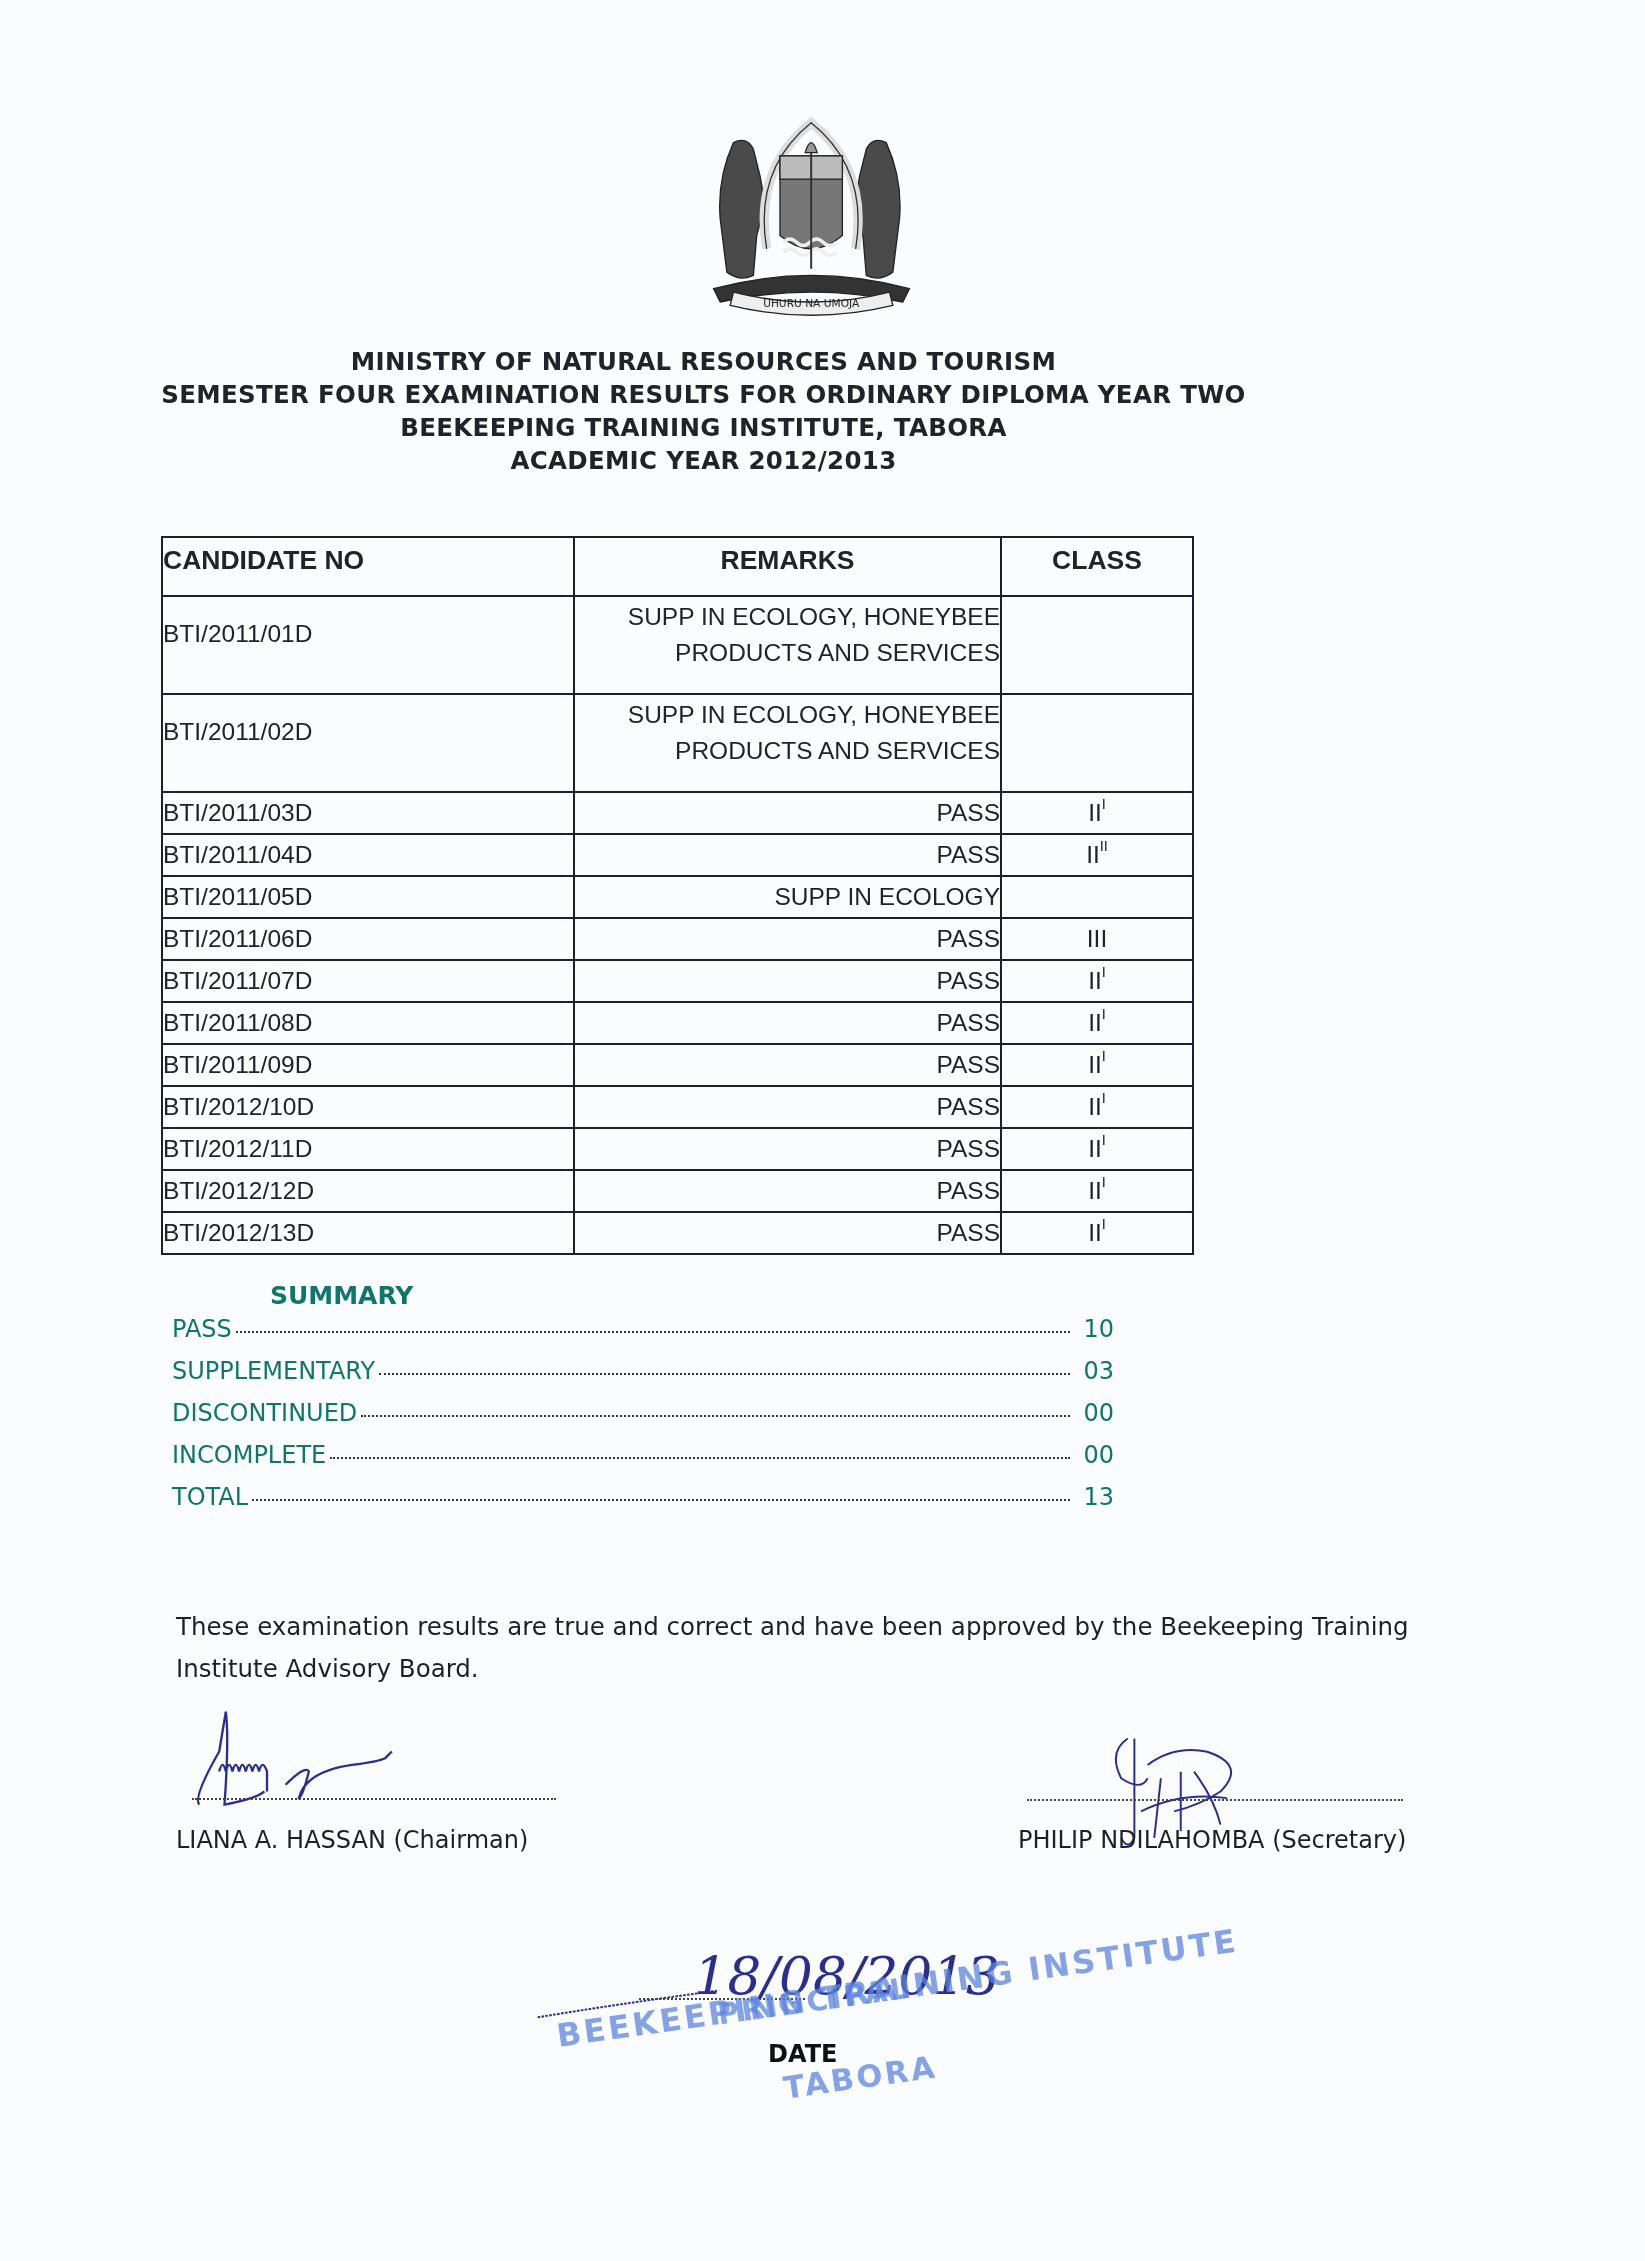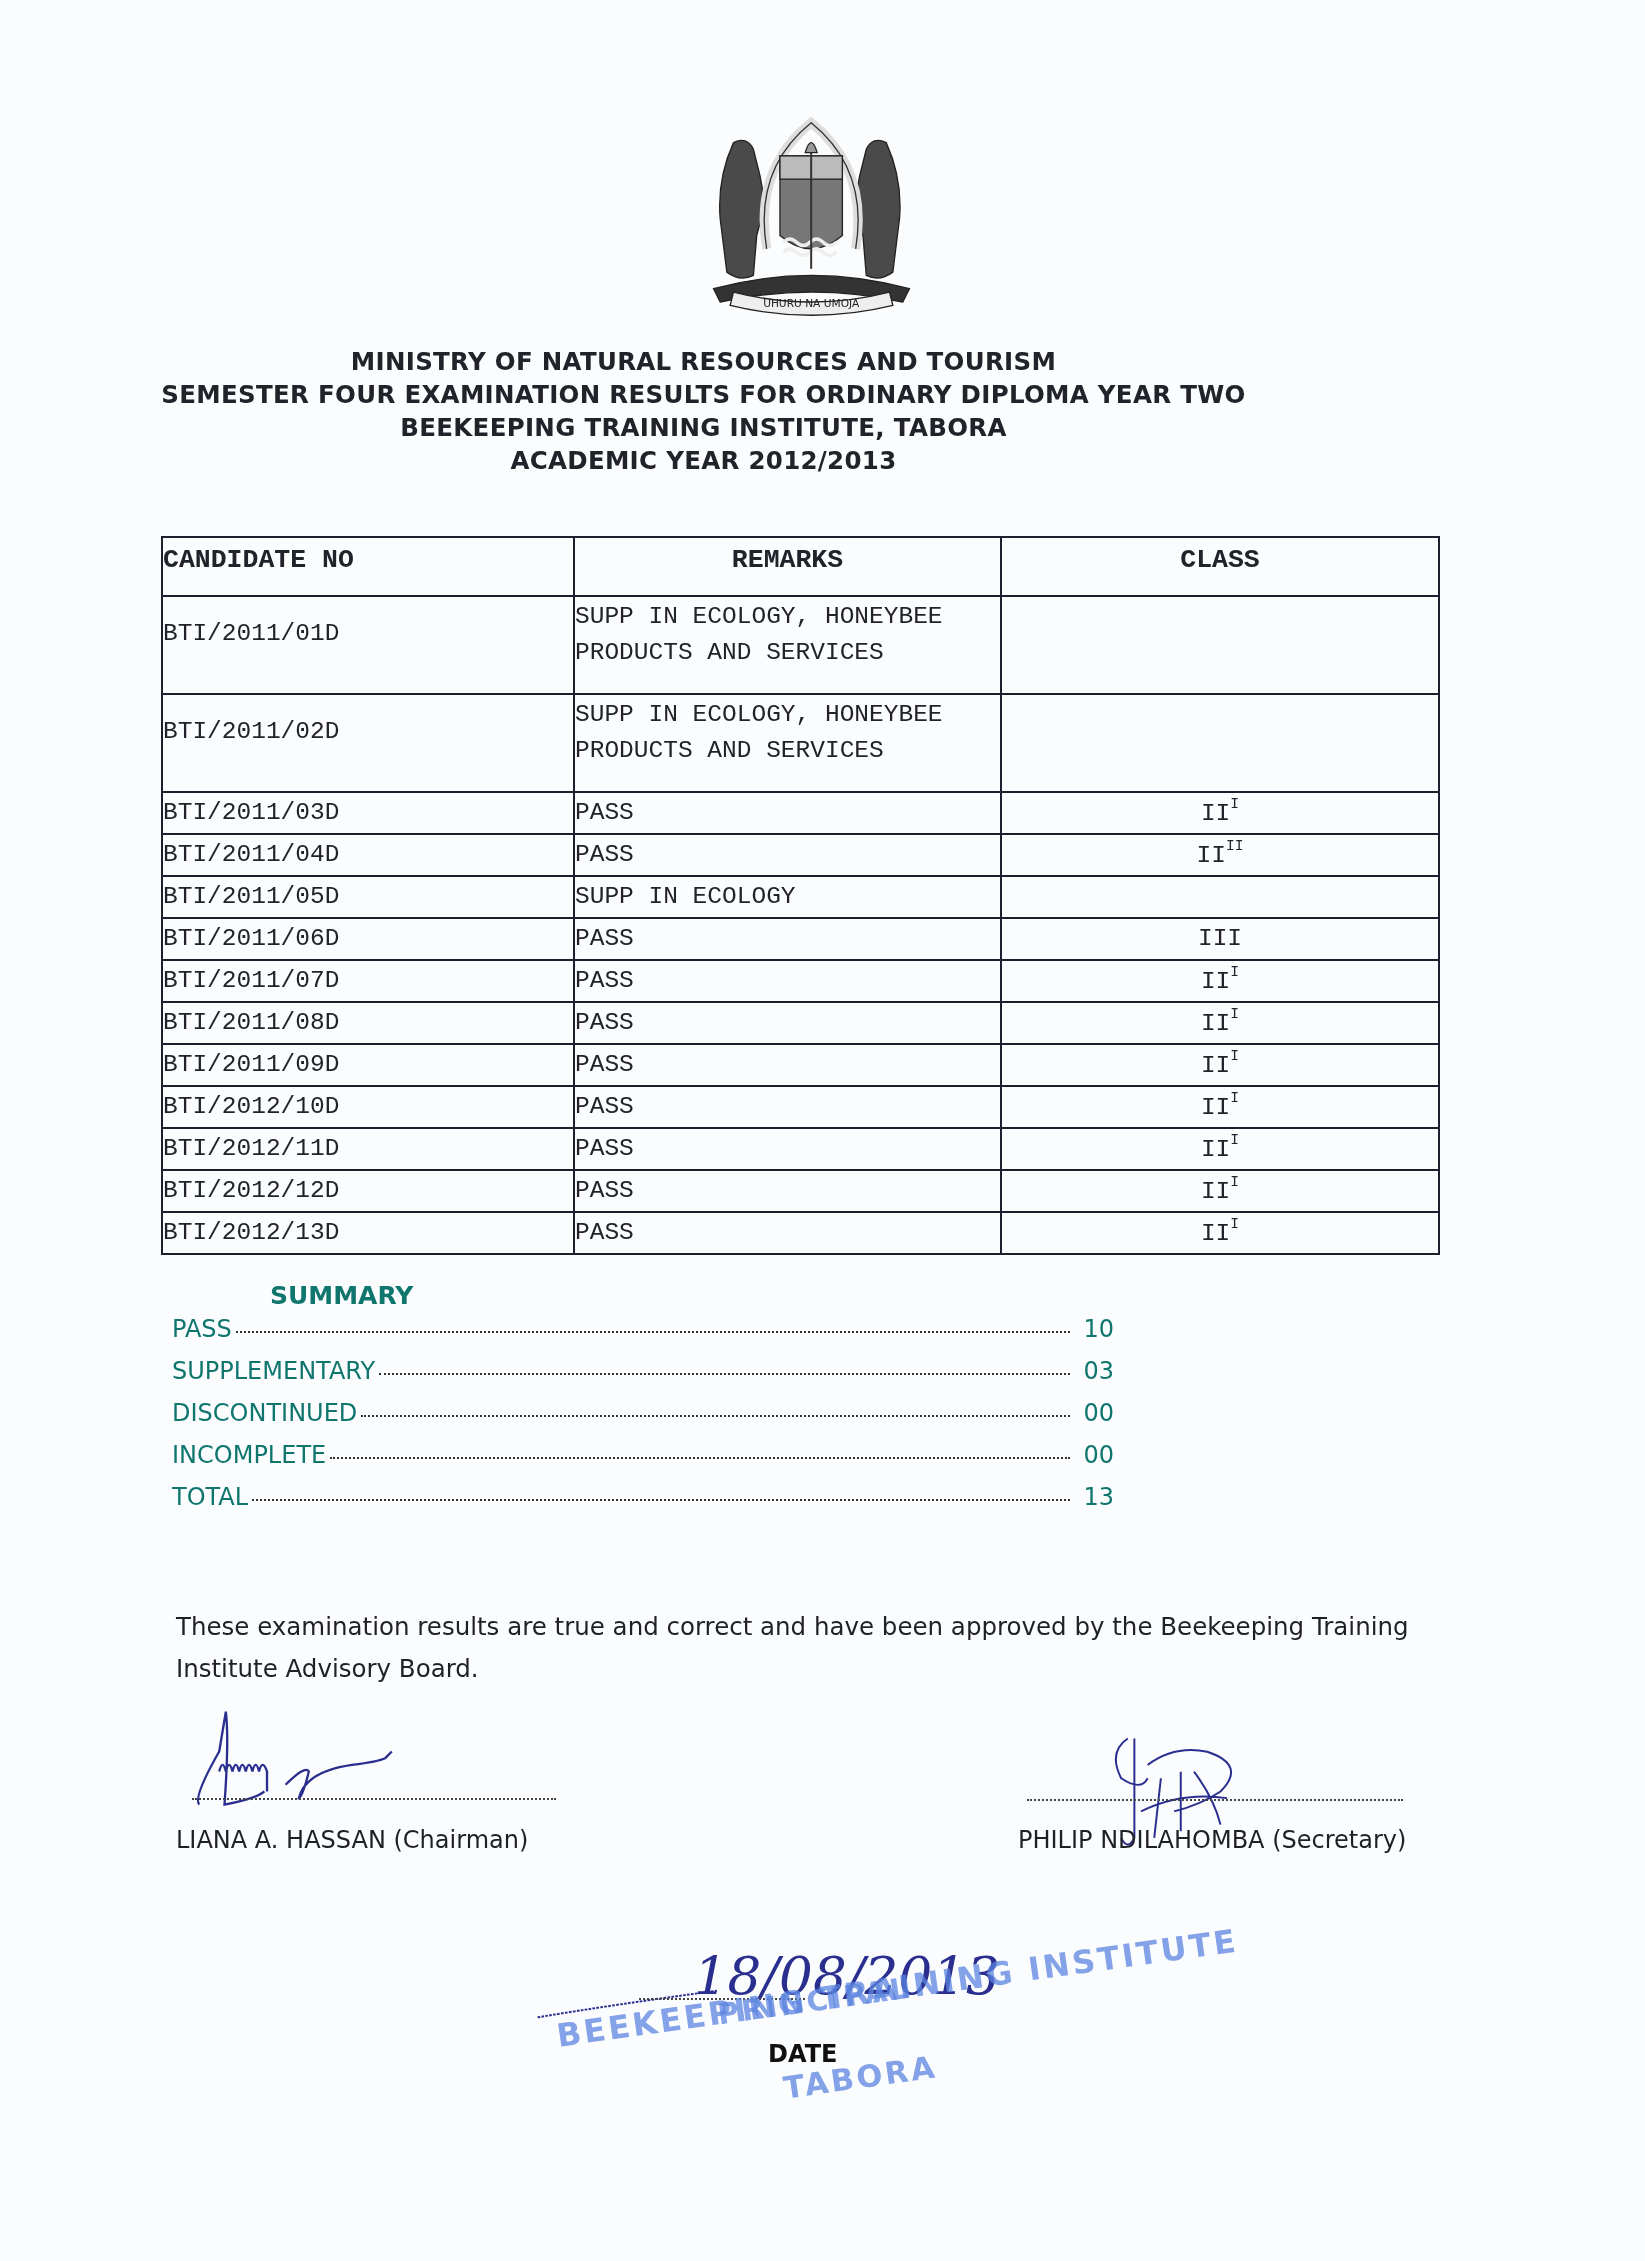--- a/index.html
+++ b/index.html
@@ -4,30 +4,30 @@
 <style>
   html, body { margin:0; padding:0; }
   body {
     width:1646px; height:2261px; background:#fbfcfe; position:relative; overflow:hidden;
     font-family:"Liberation Sans", sans-serif; color:#1a1a1f;
   }
   .emblem { position:absolute; left:687px; top:116px; width:249px; height:206px; }
   .heading { position:absolute; left:0; width:1407px; top:345px; text-align:center;
     font-family:"DejaVu Sans", sans-serif; font-weight:bold; font-size:24.5px; line-height:33px; letter-spacing:0.3px; color:#22232a; }
   .heading div { margin:0; }
-  table.results { position:absolute; left:161px; top:536px; width:1279px; border-collapse:collapse;
-    font-family:Liberation Mono, monospace; font-size:24.5px; color:#22232a; }
+  table.results { position:absolute; left:161px; top:536px; width:1033px; border-collapse:collapse;
+    font-family:Liberation Sans, sans-serif; font-size:24.5px; color:#22232a; }
   table.results td, table.results th { border:2px solid #1c1f2e; padding:0; }
   table.results th { height:50px; font-weight:bold; vertical-align:top; padding-top:6.6px; font-size:26.5px; }
   th.c1 { text-align:left; padding-left:14.6px; width:410px; }
   th.c2 { text-align:center; width:425px; }
   th.c3 { text-align:center; font-weight:normal; font-size:25px; }
   table.results td { height:40px; vertical-align:middle; }
   td.cand { padding-left:14.6px; text-align:left; }
-  td.rem { text-align:left; line-height:36px; }
+  td.rem { text-align:right; line-height:36px; }
   td.cls { text-align:center; }
   tr.tall td { height:73px; vertical-align:top; padding-top:2.7px; }
   tr.tall td.cand { padding-top:23px; }
   .cls sup { font-size:14.6px; vertical-align:super; position:relative; top:-2.7px; }
   .summary { position:absolute; left:172px; top:1281px; width:942px; font-family:"DejaVu Sans", sans-serif; font-size:24px; color:#0f766e; }
   .summary-title { font-weight:bold; margin-left:98px; margin-bottom:5.3px; font-size:25px; }
   .sum-row { display:flex; align-items:baseline; height:42px; }
   .sum-label { white-space:nowrap; }
   .sum-dots { flex:1; border-bottom:2.7px dotted #333; margin:0 4px; transform:translateY(-4px); }
   .sum-val { width:40px; text-align:right; }

